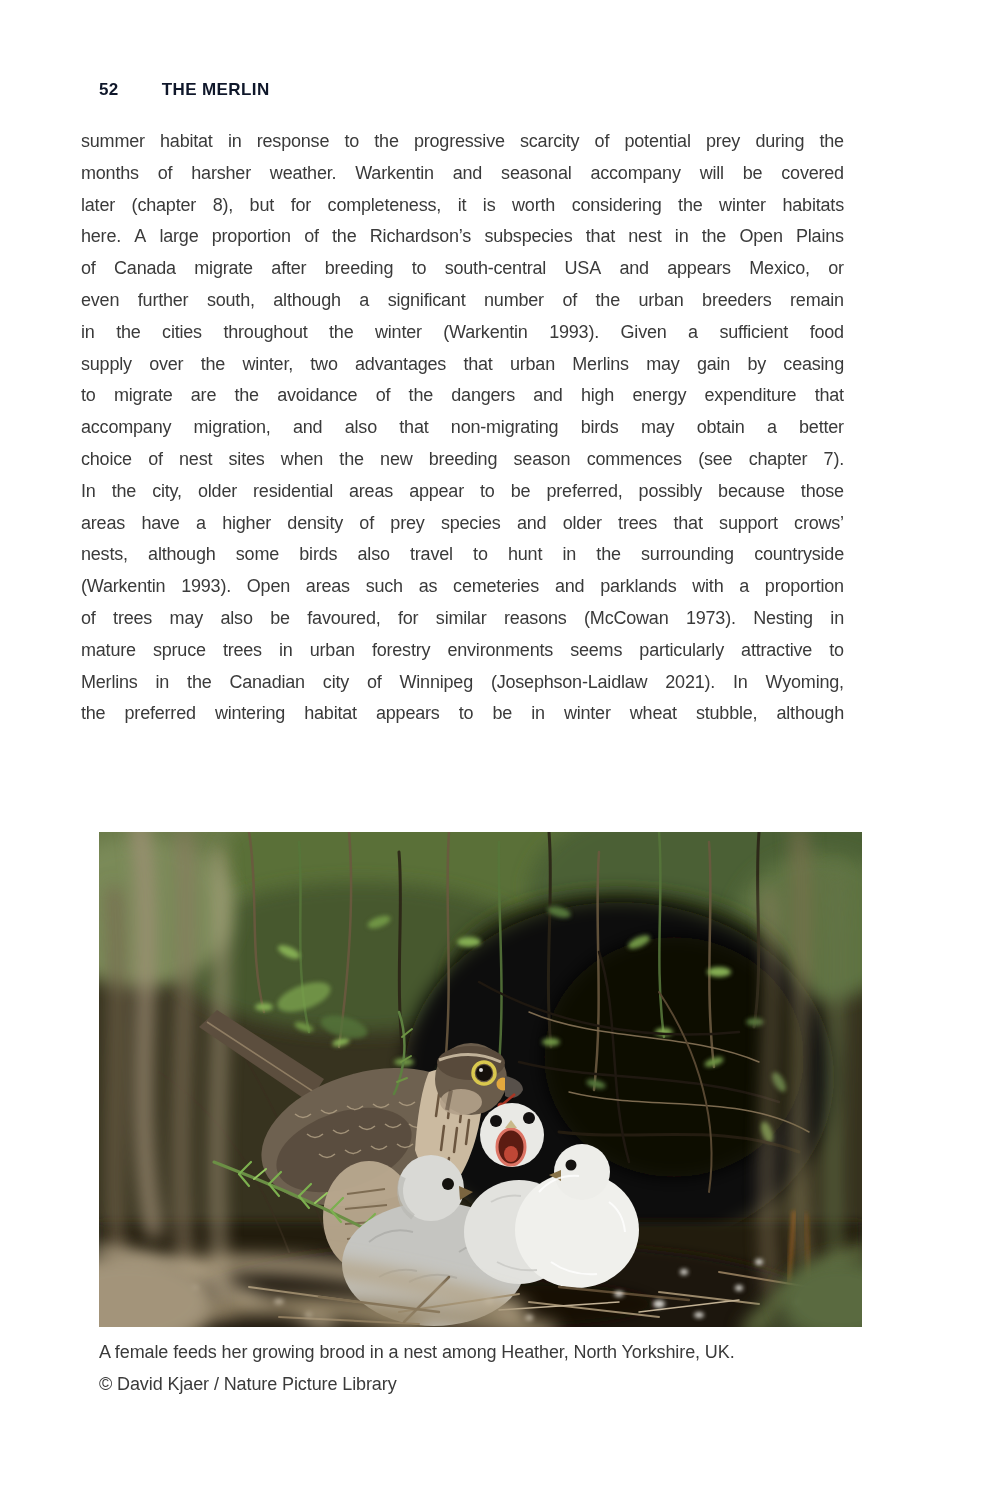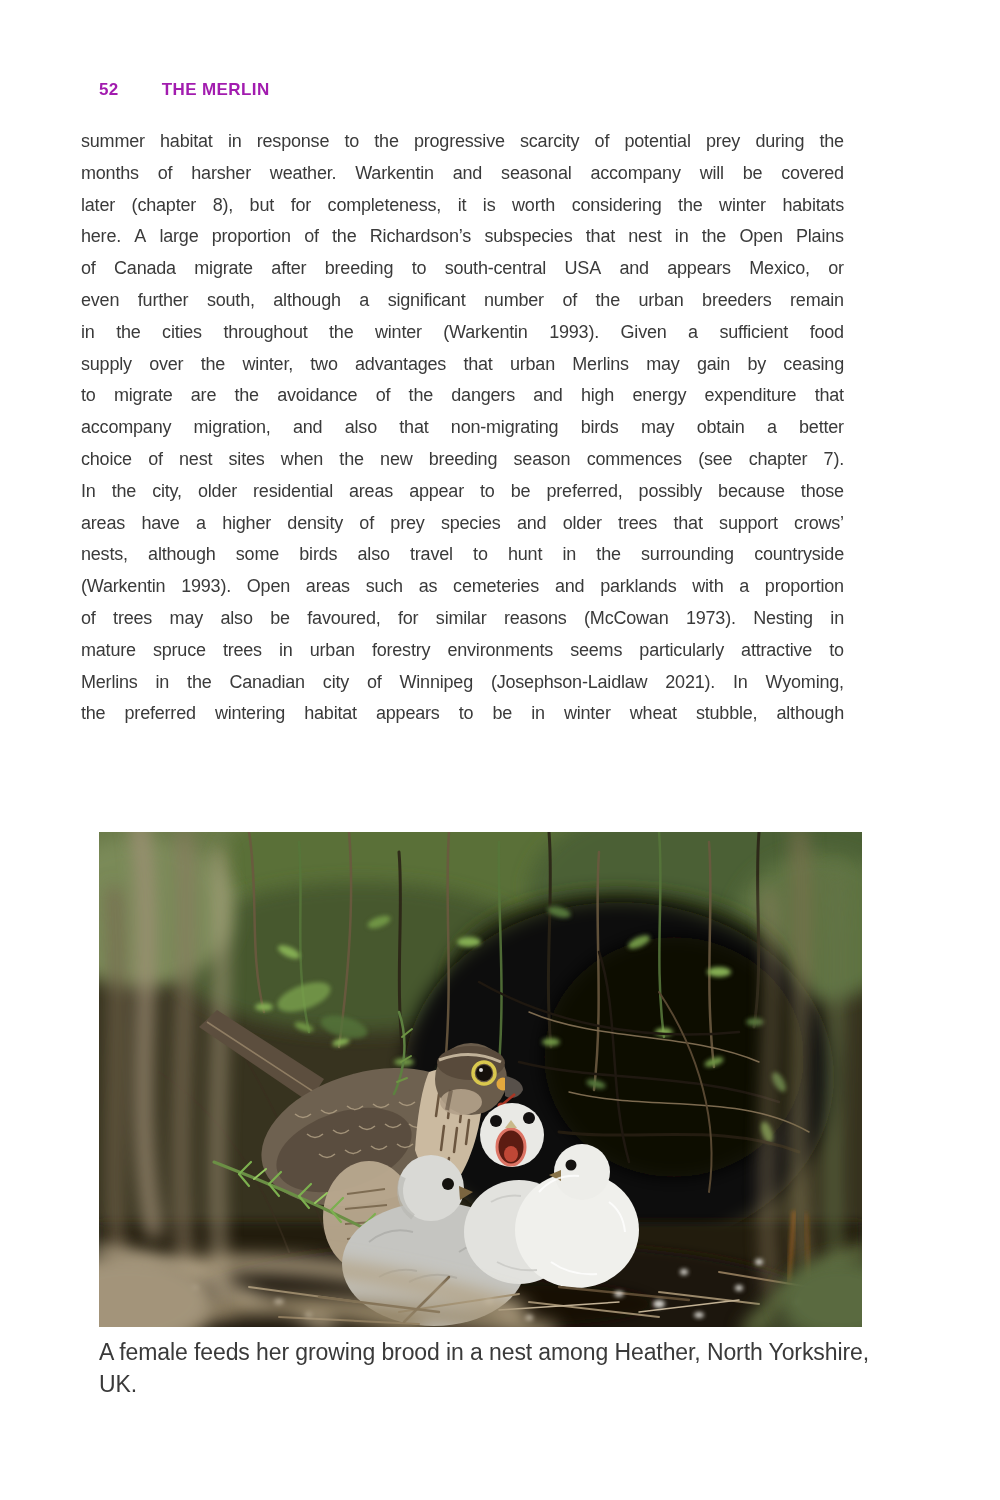--- a/index.html
+++ b/index.html
@@ -4,35 +4,35 @@
 <style>
   html,body{margin:0;padding:0;}
   body{
     width:1000px;height:1500px;background:#ffffff;
     font-family:"Liberation Sans", sans-serif;color:#3a3a3a;
     position:relative;overflow:hidden;
   }
   .page{position:absolute;inset:0;background:#ffffff;}
   .running-head{
     position:absolute;top:80px;left:99px;display:flex;gap:43px;
-    font-size:17px;font-weight:700;letter-spacing:0.4px;color:#a21caf;
+    font-size:17px;font-weight:700;letter-spacing:0.4px;color:#0f172a;
   }
   .bodytext{
     position:absolute;top:126px;left:81px;width:763px;
     font-size:18px;line-height:31.8px;letter-spacing:-0.2px;
     color:#3a3a3a;overflow:hidden;
   }
   .jline{display:flex;justify-content:space-between;white-space:nowrap;width:763px;}
   .jline span{display:inline-block;}
   .lastline{text-align:left;white-space:nowrap;}
   .figure{position:absolute;top:832px;left:99px;width:763px;height:495px;margin:0;}
   .figure svg{display:block;width:763px;height:495px;}
   .caption{
     position:absolute;top:1336px;left:99px;width:780px;
-    font-size:23px;line-height:32px;color:#3a3a3a;letter-spacing:-0.1px;
+    font-size:18px;line-height:32px;color:#3a3a3a;letter-spacing:-0.1px;
   }
 </style>
 </head>
 <body>
 
 <div class="page">
 
   <header class="running-head">
     <span>52</span>
     <span>THE MERLIN</span>
@@ -579,15 +579,16 @@
         <path d="M763,420 C710,445 670,470 650,500" stroke="#6d7d4a" stroke-width="14"></path>
         <path d="M763,470 C720,480 690,492 670,500" stroke="#55653c" stroke-width="12"></path>
       </g>
       <ellipse cx="30" cy="470" rx="85" ry="48" fill="#a3947a" filter="url(#bL)"></ellipse>
       <ellipse cx="742" cy="468" rx="62" ry="42" fill="#5a6a40" filter="url(#bL)"></ellipse>
     </svg>
   </figure>
 
   <div class="caption">
     <div>A female feeds her growing brood in a nest among Heather, North Yorkshire, UK.</div>
+    <div>© David Kjaer / Nature Picture Library</div>
   </div>
 
 </div>
 
 </body></html>

